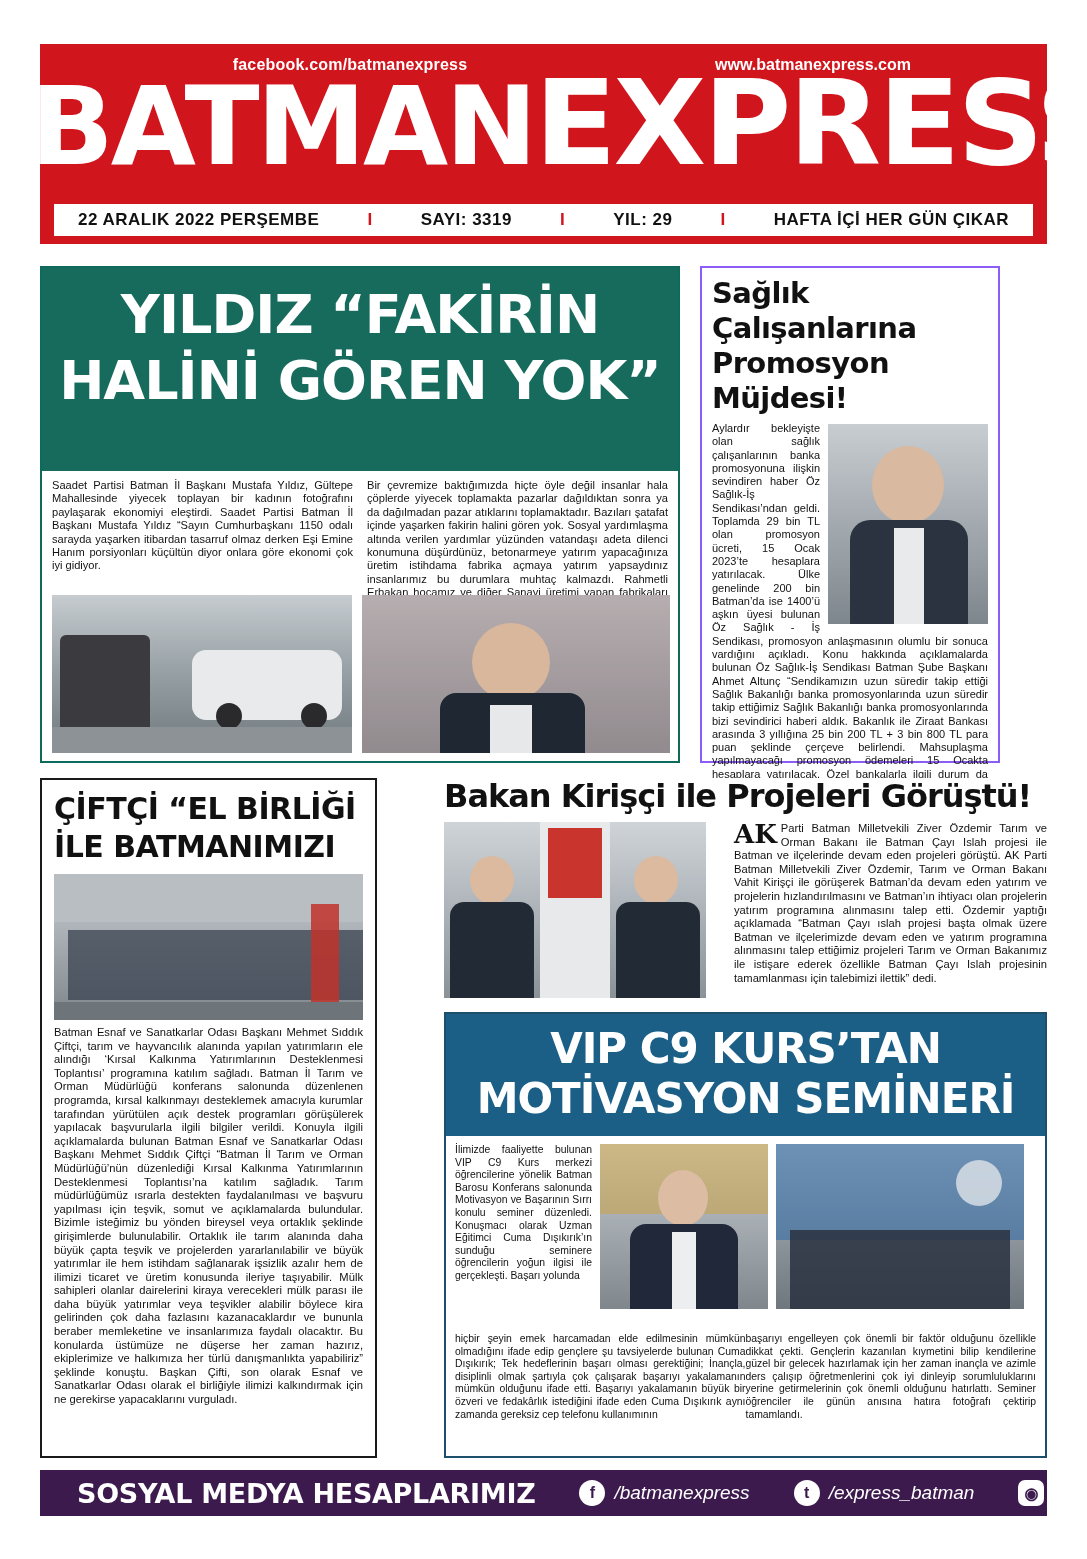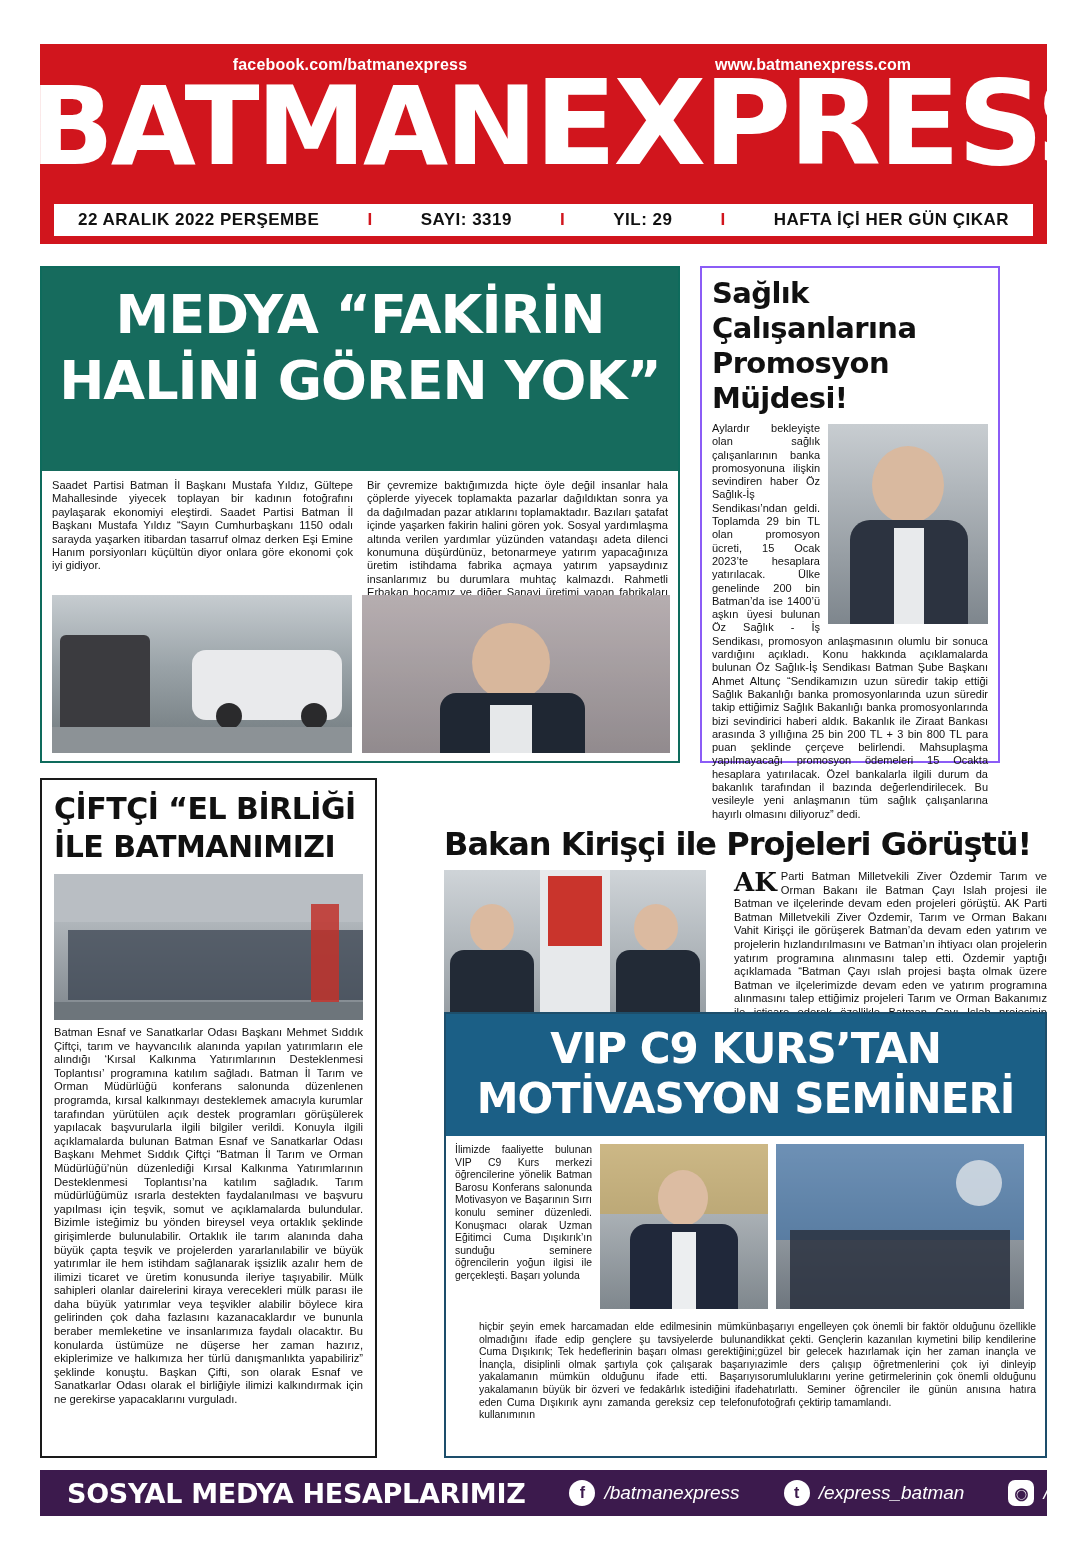--- a/index.html
+++ b/index.html
@@ -178,21 +178,20 @@
     text-align: justify;
     color: #111;
   }
 
   
   .bakan {
     position: absolute;
     left: 444px; top: 778px;
     width: 603px; height: 228px;
     background: #ffffff;
-    margin-top: 48px;
   }
   .bakan h2 {
     margin: 0 0 8px 0;
     font-family: "DejaVu Sans", sans-serif;
     font-size: 32px;
     line-height: 36px;
     font-weight: bold;
     letter-spacing: -1px;
     color: #111;
   }
@@ -233,40 +232,40 @@
     width: 152px;
     font-size: 10.4px;
     line-height: 12.6px;
     text-align: justify;
     color: #111;
   }
   .vip-photo1 { width: 168px; height: 165px; background: #8b959c; flex: none; }
   .vip-photo2 { width: 248px; height: 165px; background: #6f7a84; flex: none; }
   .vip-bottom {
     display: flex; gap: 0;
-    padding: 12px 9px 0 9px;
-    font-size: 10.4px; line-height: 12.6px; text-align: justify; color: #111; margin-left: 24px;
+    padding: 24px 9px 0 9px;
+    font-size: 10.4px; line-height: 12.6px; text-align: justify; color: #111;
   }
   .vip-b-col { width: 50%; }
 
   
   .footer {
     position: absolute;
     left: 40px; top: 1470px;
     width: 1007px; height: 46px;
     background: #3c1a4d;
     display: flex;
     align-items: center;
     color: #ffffff;
   }
   .footer-title {
     font-family: "DejaVu Sans", sans-serif;
     font-size: 27px;
     font-weight: bold;
-    padding-left: 27px;
+    padding-left: 37px;
     letter-spacing: -.3px;
     flex: none;
   }
   .social-group {
     display: flex; align-items: center; gap: 9px;
     margin-left: 44px;
     font-size: 19px;
     font-style: italic;
   }
   .social-ic {
@@ -298,21 +297,21 @@
       <span class="sep">I</span>
       <span>YIL: 29</span>
       <span class="sep">I</span>
       <span>HAFTA İÇİ HER GÜN ÇIKAR</span>
     </div>
   </div>
 
   <div class="lead">
     <div class="lead-head">
       <h1>
-        <span>MEDYA “FAKİRİN</span><br>
+        <span>YILDIZ “FAKİRİN</span><br>
         <span>HALİNİ GÖREN YOK”</span>
       </h1>
     </div>
     <div class="lead-body">
       <div class="lead-col dropcap">Saadet Partisi Batman İl Başkanı Mustafa Yıldız, Gültepe Mahallesinde yiyecek toplayan bir kadının fotoğrafını paylaşarak ekonomiyi eleştirdi. Saadet Partisi Batman İl Başkanı Mustafa Yıldız “Sayın Cumhurbaşkanı 1150 odalı sarayda yaşarken itibardan tasarruf olmaz derken Eşi Emine Hanım porsiyonları küçültün diyor onlara göre ekonomi çok iyi gidiyor.</div>
       <div class="lead-col">Bir çevremize baktığımızda hiçte öyle değil insanlar hala çöplerde yiyecek toplamakta pazarlar dağıldıktan sonra ya da dağılmadan pazar atıklarını toplamaktadır. Bazıları şatafat içinde yaşarken fakirin halini gören yok. Sosyal yardımlaşma altında verilen yardımlar yüzünden vatandaşı adeta dilenci konumuna düşürdünüz, betonarmeye yatırım yapacağınıza üretim istihdama fabrika açmaya yatırım yapsaydınız insanlarımız bu durumlara muhtaç kalmazdı. Rahmetli Erbakan hocamız ve diğer Sanayi üretimi yapan fabrikaları yok pahasına birilerine sattınız insanları işsiz bıraktınız faiz düşürüyoruz diyorsunuz. Maalesef siz faizi banka patronlarını memnun etmek için düşürüyorsunuz, vatandaş yine aç yine perişan ona yansıyan hiçbir şey yok. Türkiye ekonomisi iyidir diyenler bugün Batmanımızın elli bir semtinden çektiğimiz resme baksınlar kadın nasıl çocuğuyla çöpten yiyecek topluyor yiyecek toplayanın kadın olması daha da acıdır ha unutmayalım sarayın yalnızca günlük masrafı 10 milyon TL’yi buluyor” dedi.</div>
     </div>
     <div class="lead-photos">
       <div class="photo" style="width:300px;height:158px;background:linear-gradient(#c6ccd0,#9aa3a8 45%,#6f787c);">
         <div style="position:absolute;left:8px;top:40px;width:90px;height:100px;background:#3b3b3f;border-radius:6px 6px 0 0;"></div>

